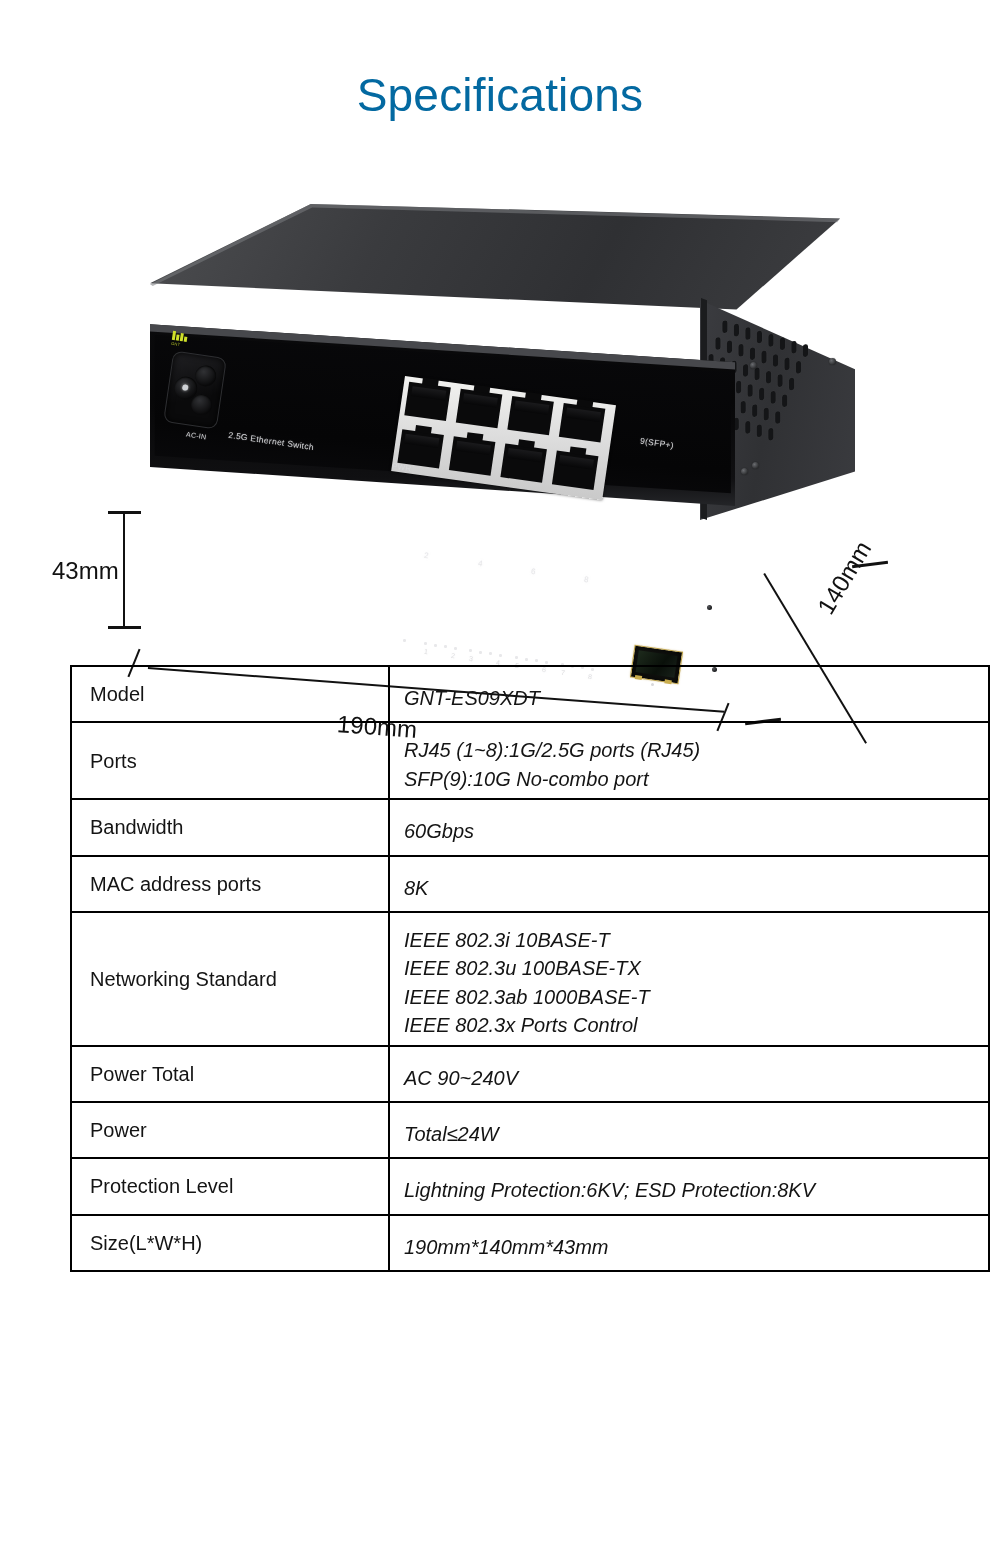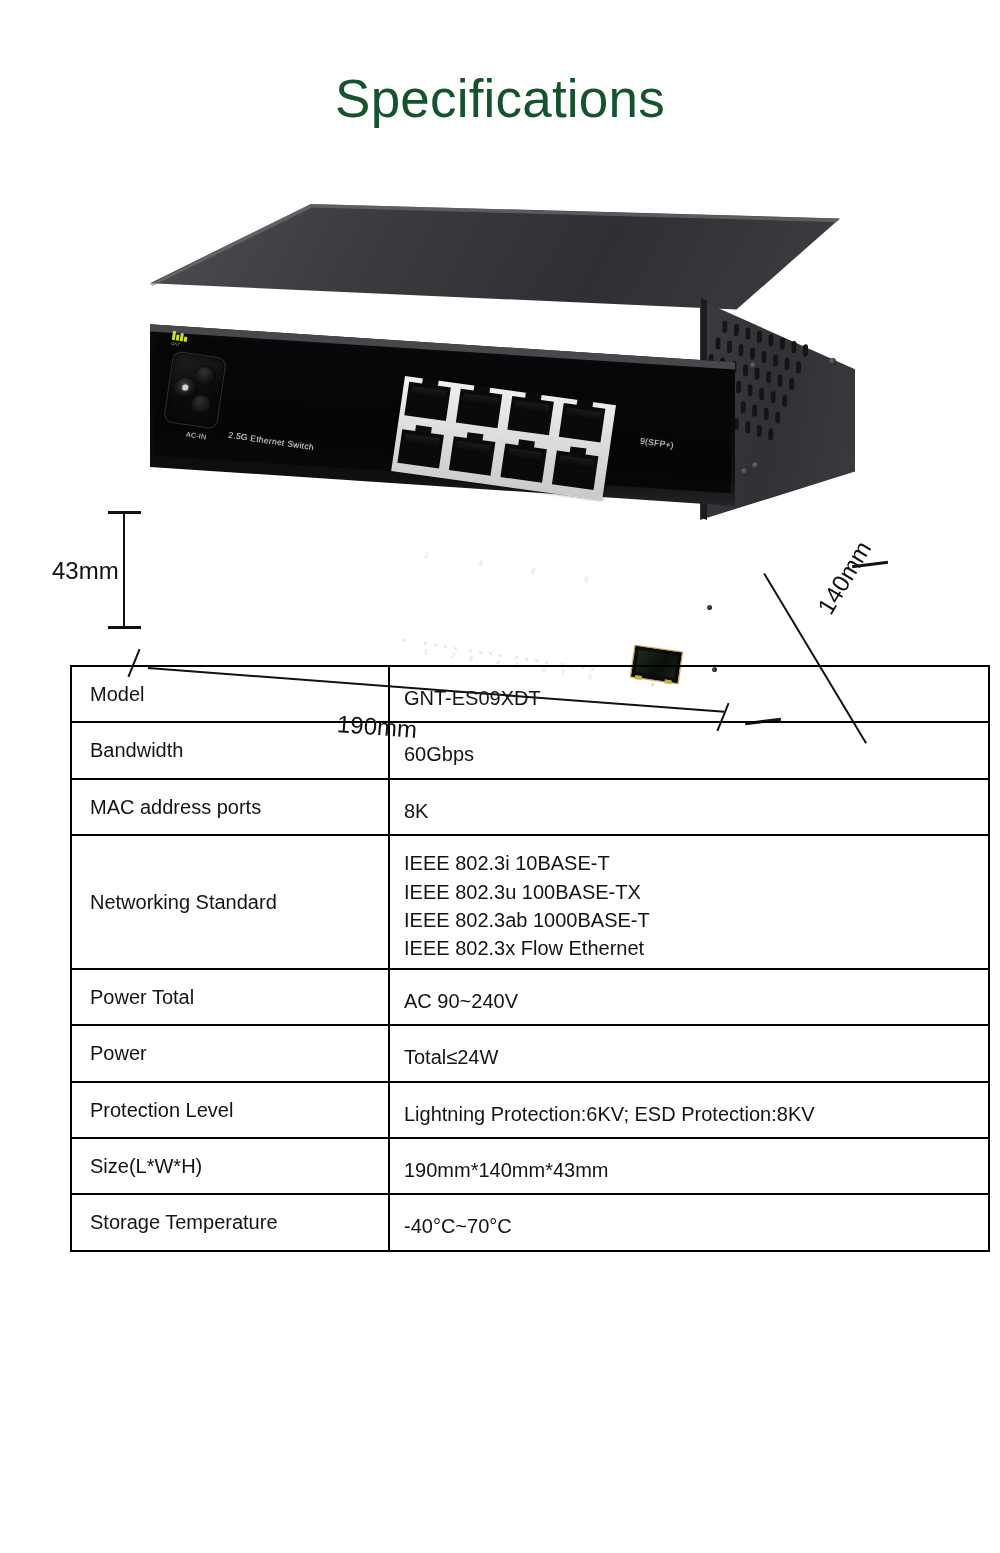--- a/index.html
+++ b/index.html
@@ -17,24 +17,24 @@
     overflow: hidden;
   }
 
   
   .page-title {
     position: absolute;
     top: 72px;
     left: 0;
     width: 1000px;
     text-align: center;
-    font-size: 53px;
+    font-size: 46px;
     font-weight: 400;
     letter-spacing: 0.2px;
-    color: #14532d;
+    color: #0369a1;
     line-height: 1;
   }
 
   
   .product-stage {
     position: absolute;
     left: 0;
     top: 180px;
     width: 1000px;
     height: 430px;
@@ -365,20 +365,21 @@
     color: #141414;
     vertical-align: middle;
     line-height: 1.42;
   }
   .spec-table td.k {
     width: 298px;
     padding: 13px 0 13px 18px;
   }
   .spec-table td.v {
     padding: 13px 0 5px 14px;
+    font-style: italic;
   }
   .spec-table td .line { display: block; }
 </style>
 </head>
 <body>
 
 <div class="page-title">Specifications</div>
 
 <div class="product-stage">
 
@@ -556,38 +557,45 @@
 
 <table class="spec-table">
   <tbody id="spec-body">
       <tr>
         <td class="k">Model</td>
         <td class="v">
           <span class="line">GNT-ES09XDT</span>
         </td>
       </tr>
       <tr>
+        <td class="k">Ports</td>
+        <td class="v">
+          <span class="line">RJ45 (1~8):1G/2.5G ports (RJ45)</span>
+          <span class="line">SFP(9):10G No-combo port</span>
+        </td>
+      </tr>
+      <tr>
         <td class="k">Bandwidth</td>
         <td class="v">
           <span class="line">60Gbps</span>
         </td>
       </tr>
       <tr>
         <td class="k">MAC address ports</td>
         <td class="v">
           <span class="line">8K</span>
         </td>
       </tr>
       <tr>
         <td class="k">Networking Standard</td>
         <td class="v">
           <span class="line">IEEE 802.3i 10BASE-T</span>
           <span class="line">IEEE 802.3u 100BASE-TX</span>
           <span class="line">IEEE 802.3ab 1000BASE-T</span>
-          <span class="line">IEEE 802.3x Flow Ethernet</span>
+          <span class="line">IEEE 802.3x Ports Control</span>
         </td>
       </tr>
       <tr>
         <td class="k">Power Total</td>
         <td class="v">
           <span class="line">AC 90~240V</span>
         </td>
       </tr>
       <tr>
         <td class="k">Power</td>
@@ -598,22 +606,16 @@
       <tr>
         <td class="k">Protection Level</td>
         <td class="v">
           <span class="line">Lightning Protection:6KV; ESD Protection:8KV</span>
         </td>
       </tr>
       <tr>
         <td class="k">Size(L*W*H)</td>
         <td class="v">
           <span class="line">190mm*140mm*43mm</span>
-        </td>
-      </tr>
-      <tr>
-        <td class="k">Storage Temperature</td>
-        <td class="v">
-          <span class="line">-40°C~70°C</span>
         </td>
       </tr>
     </tbody>
 </table>
 
 </body></html>

